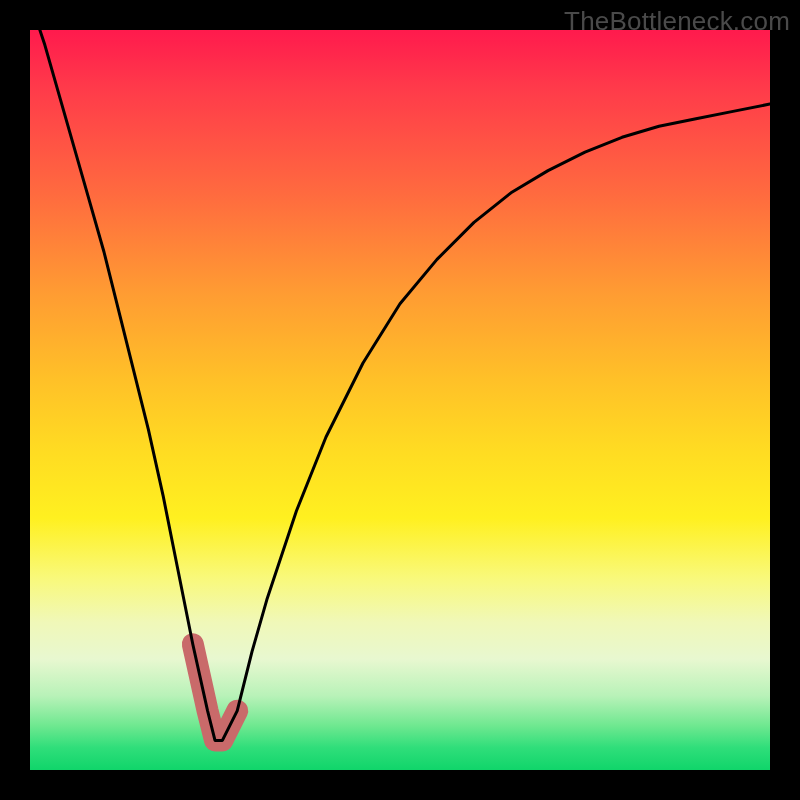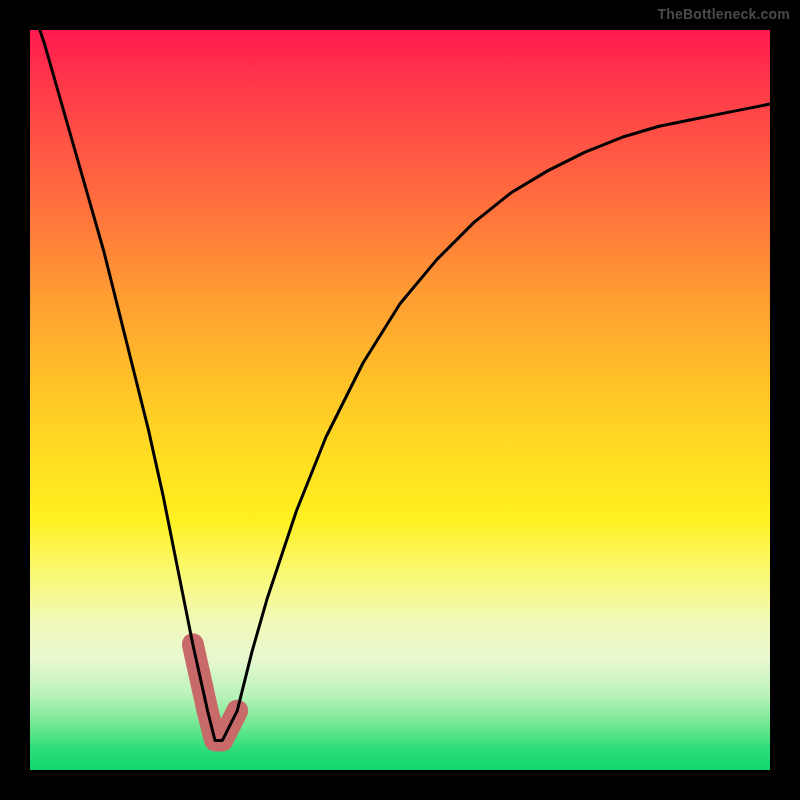--- a/index.html
+++ b/index.html
@@ -1,17 +1,17 @@
 <!DOCTYPE html>
 <html><head>
 <meta charset="utf-8">
 <style>
   html,body{margin:0;padding:0;width:800px;height:800px;background:#000;overflow:hidden;font-family:Arial,Helvetica,sans-serif}
   .outer{position:relative;width:800px;height:800px;background:#000}
-  .watermark{position:absolute;top:6px;right:10px;color:#4a4a4a;font-size:14px;font-weight:700;letter-spacing:.2px;z-index:5}
+  .watermark{position:absolute;top:6px;right:10px;color:#4a4a4a;font-size:26px;font-weight:400;letter-spacing:.2px;z-index:5}
   .plot{position:absolute;left:30px;top:30px;width:740px;height:740px;overflow:hidden}
   .grad{position:absolute;left:0;top:0;width:740px;height:740px;
     background:linear-gradient(to bottom,
       #ff1a4d 0%,
       #ff3b4a 8%,
       #ff6a3f 22%,
       #ff9a33 35%,
       #ffc028 47%,
       #ffdc22 57%,
       #fff020 66%,

